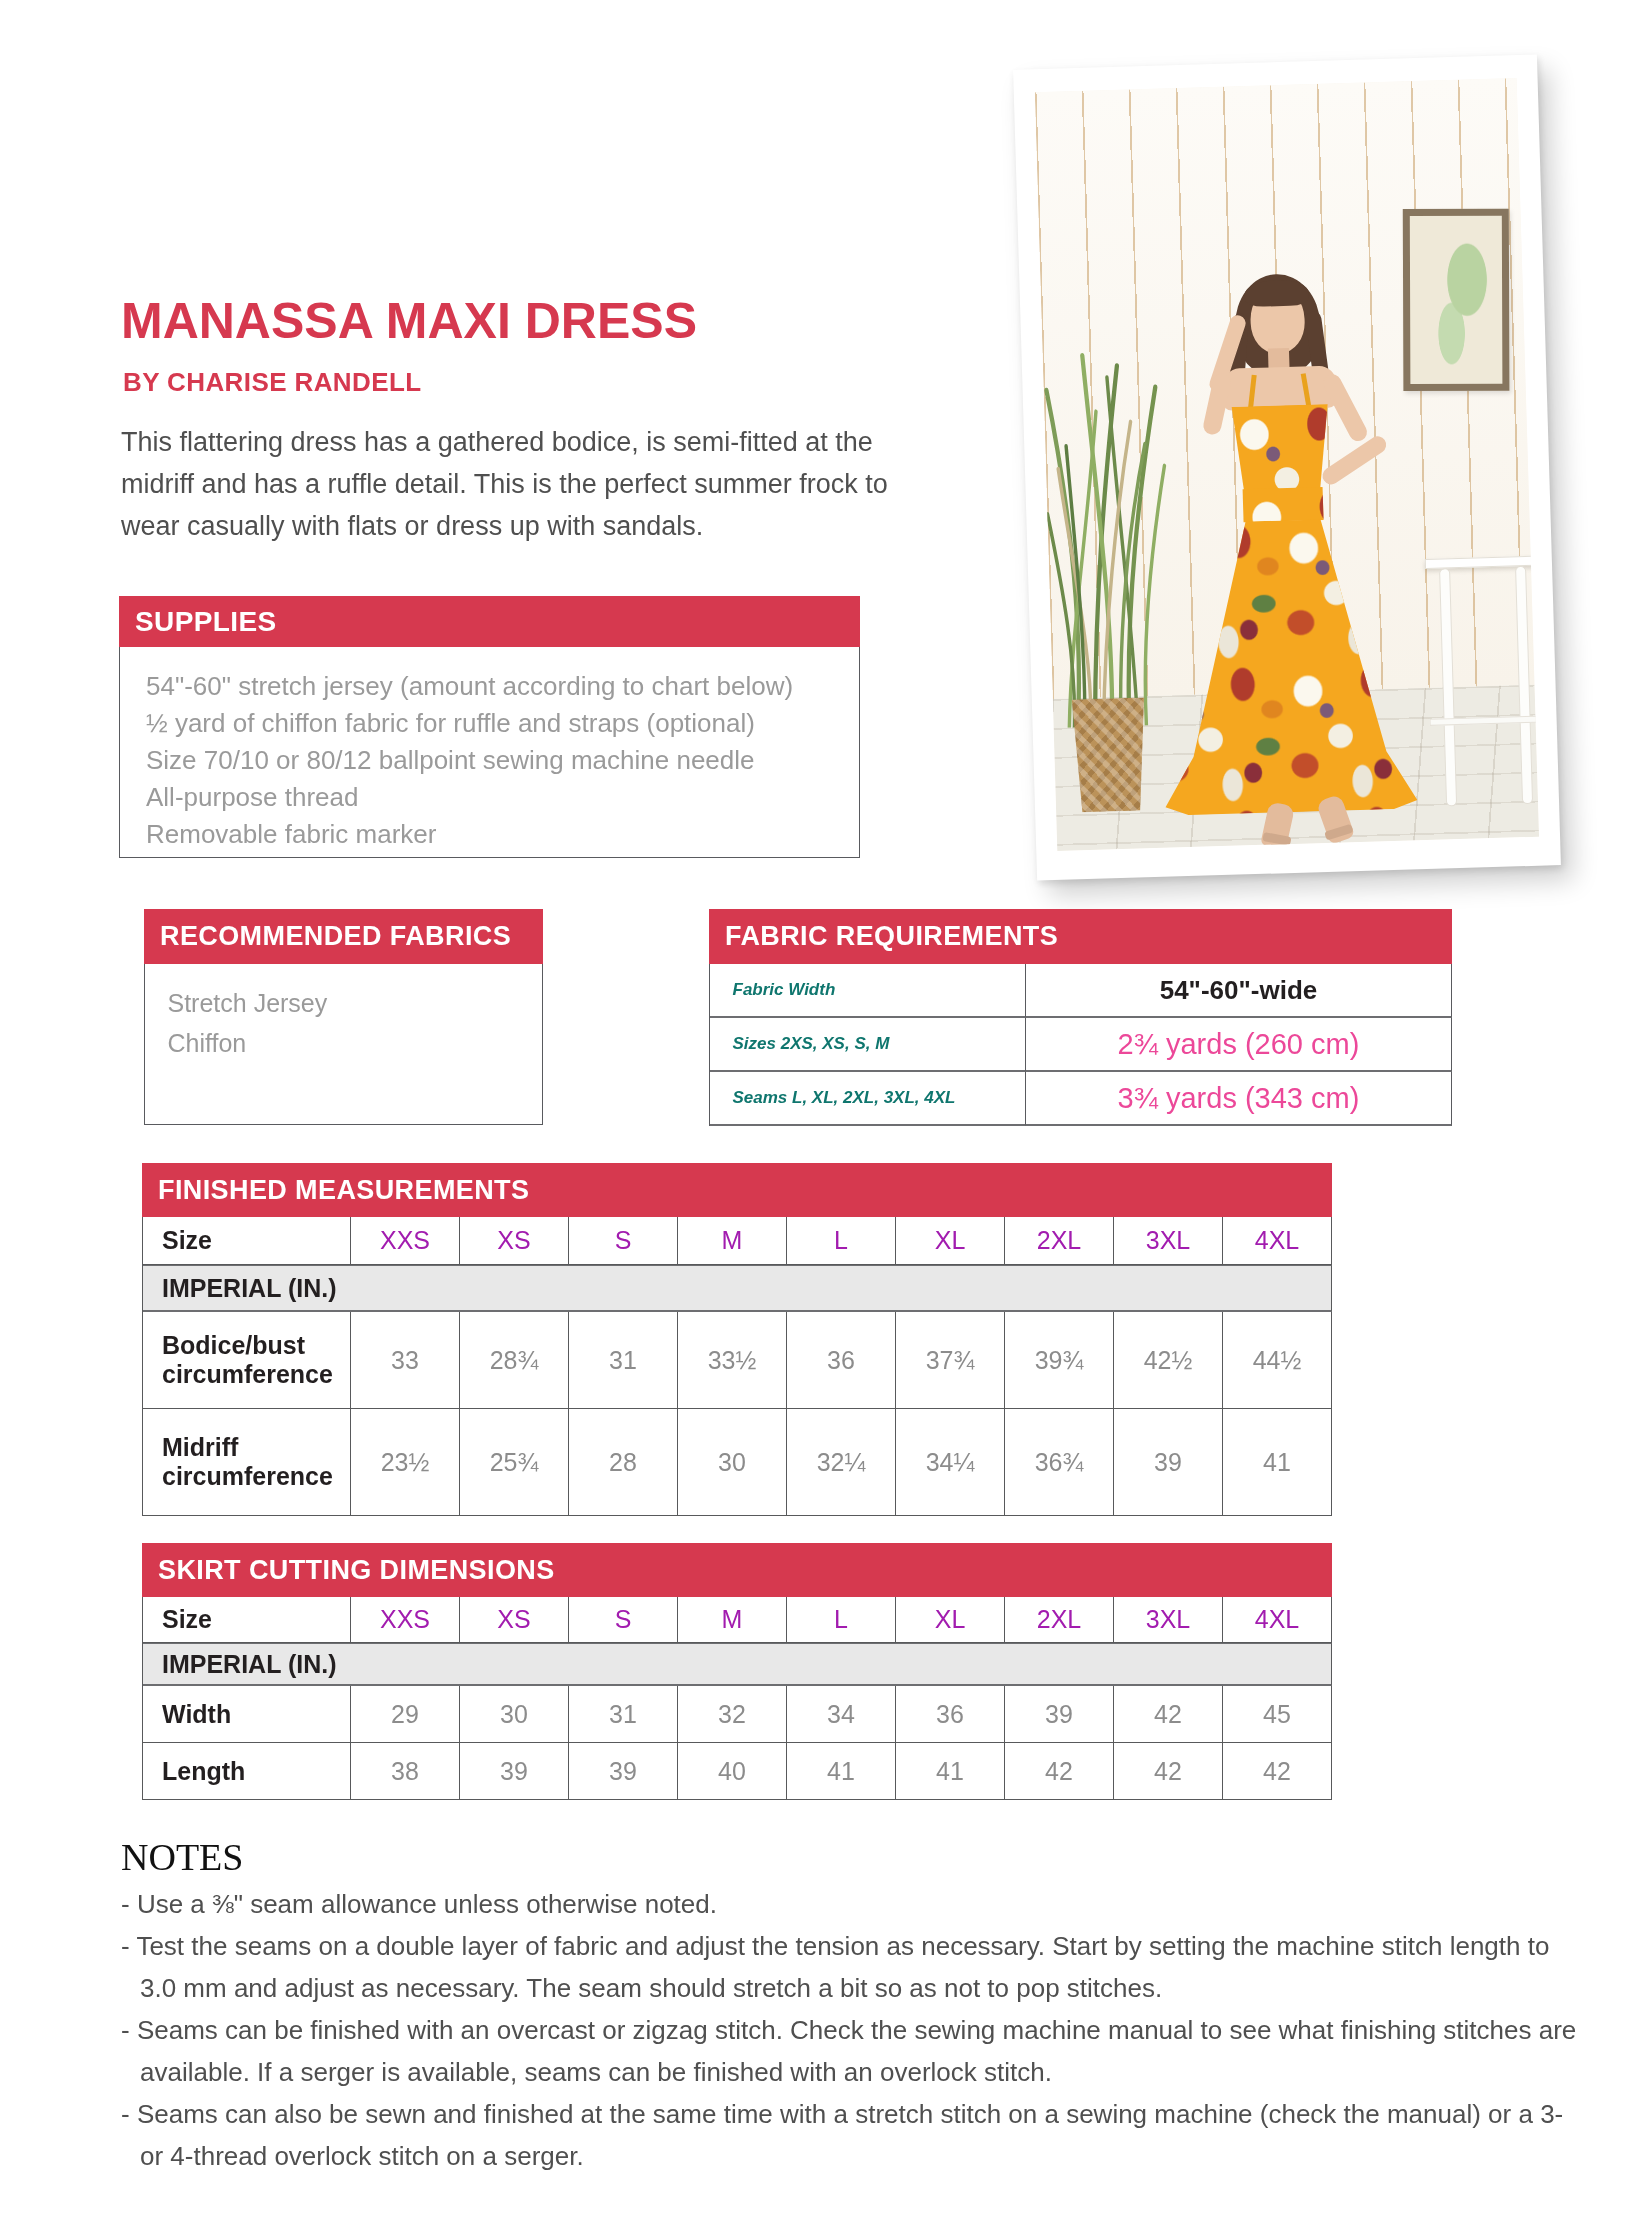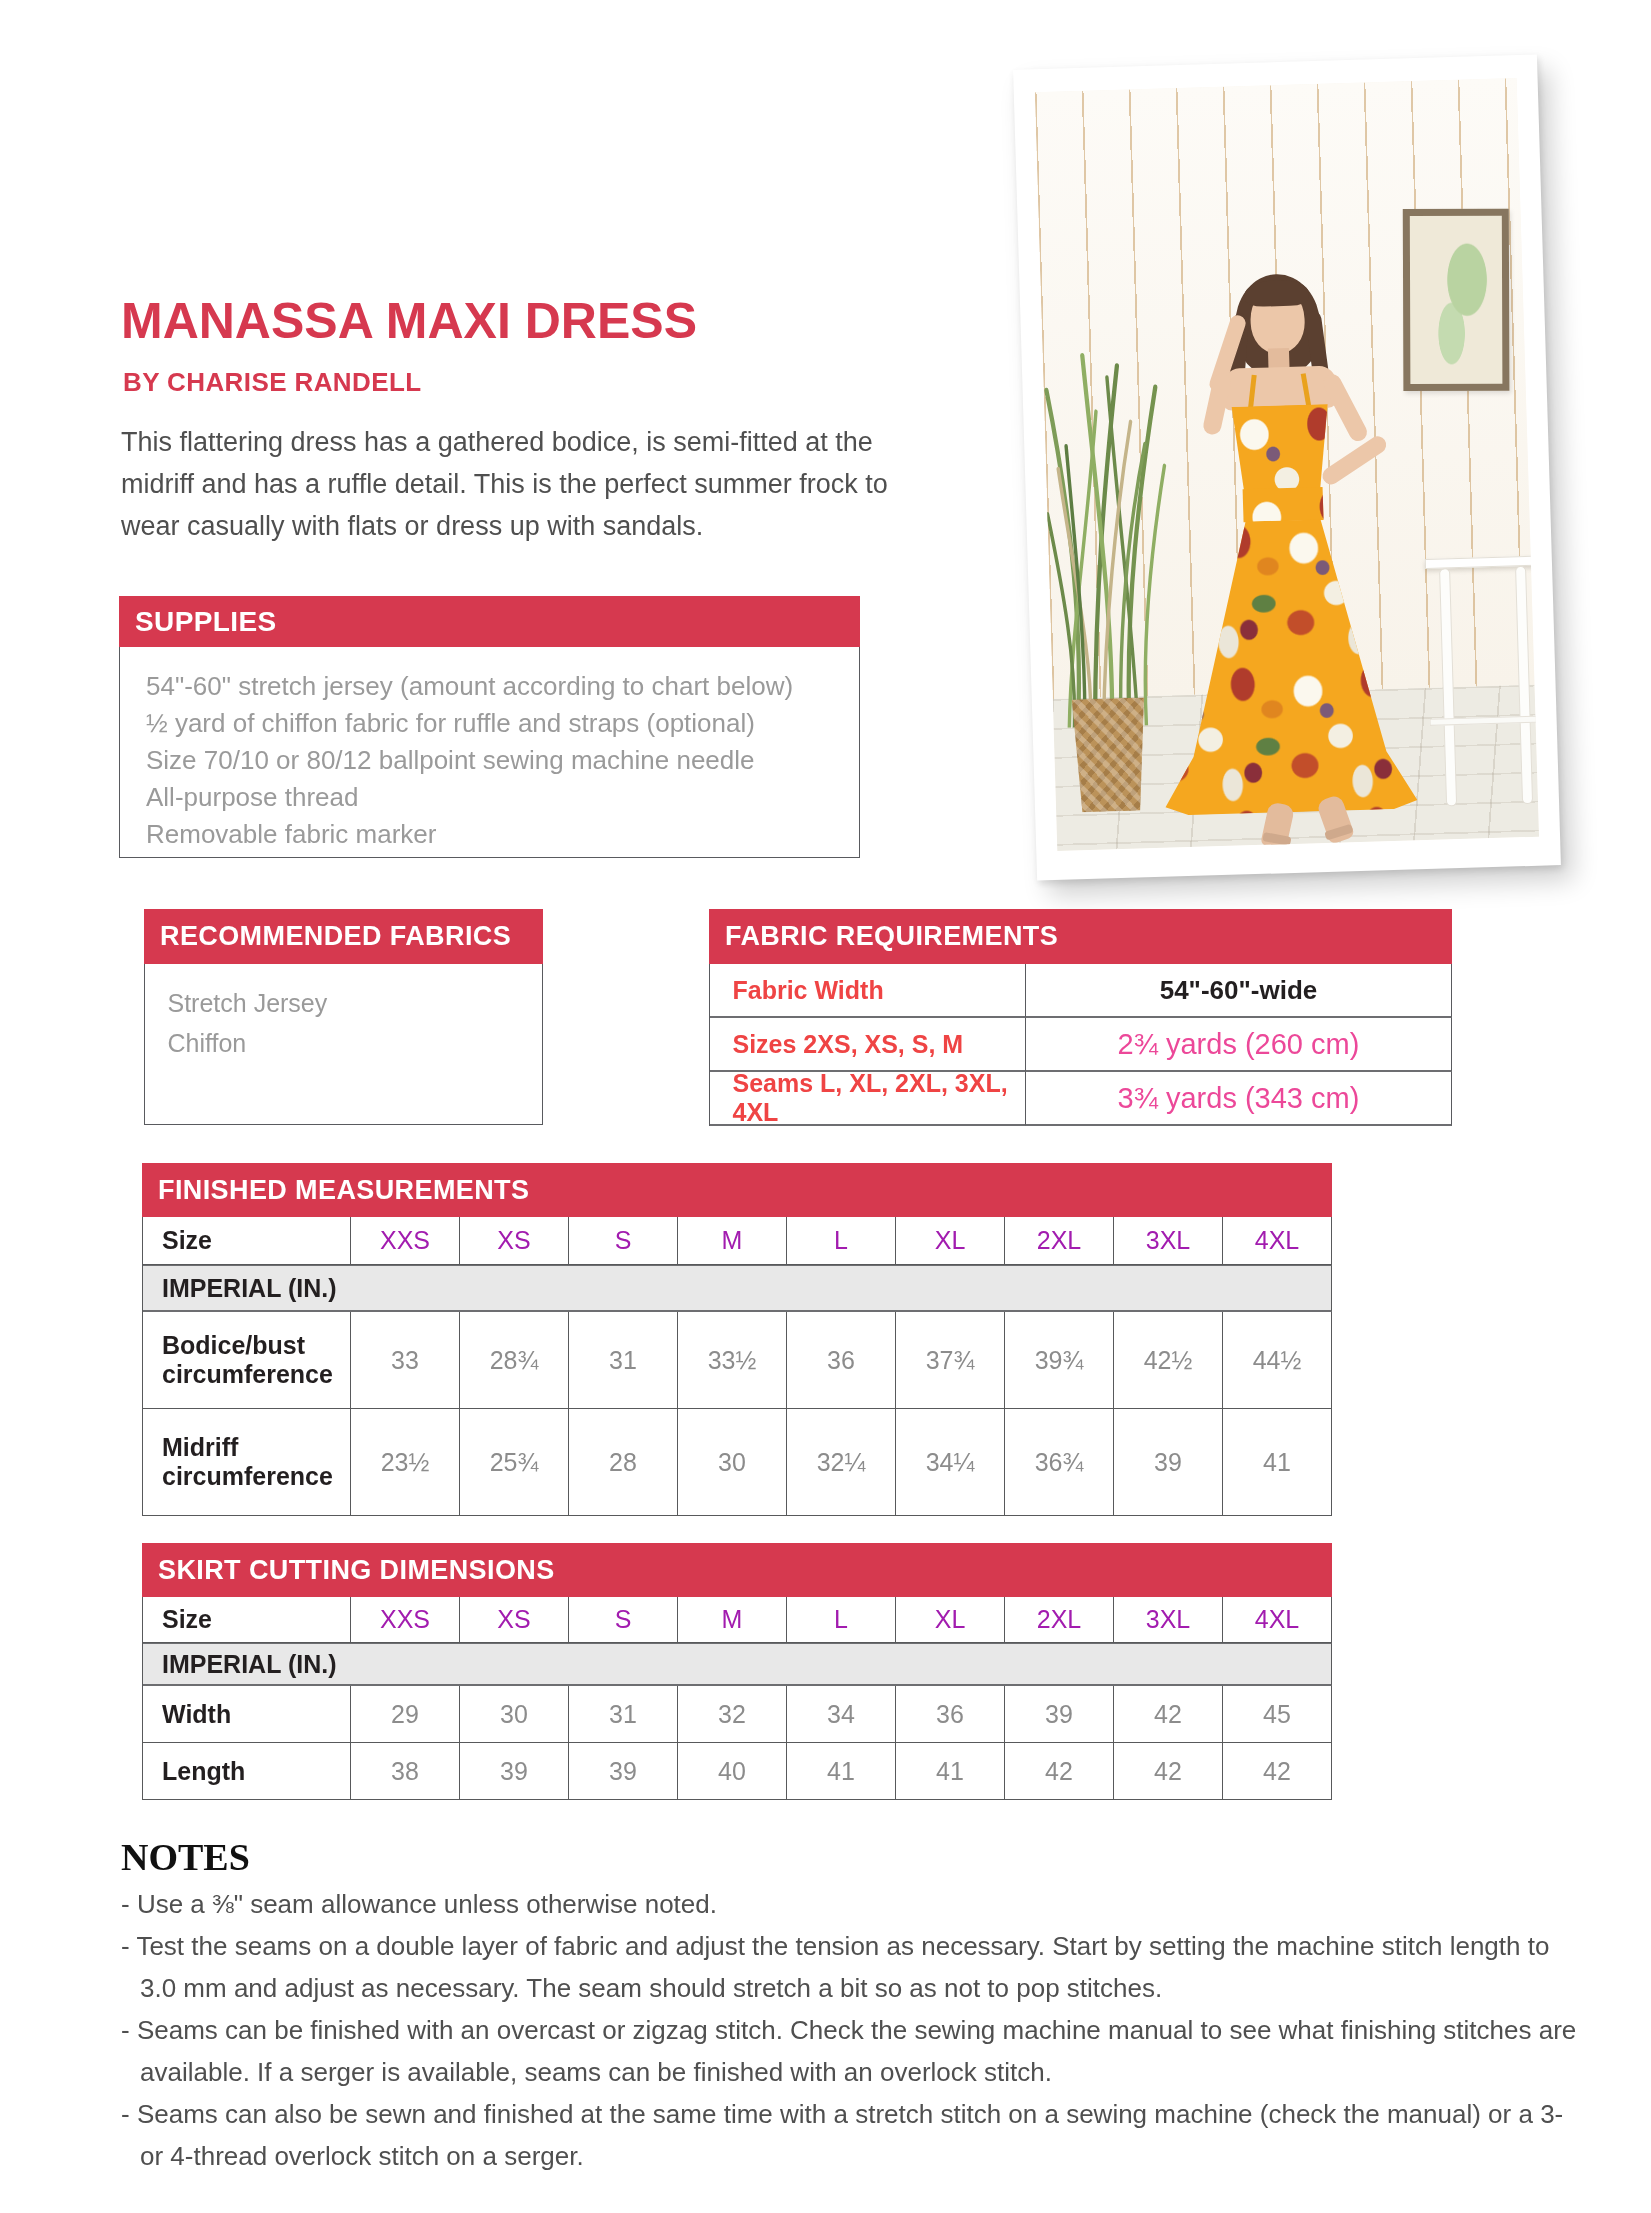--- a/index.html
+++ b/index.html
@@ -23,38 +23,38 @@
   .recfab-box { position:absolute; left:144px; top:909px; width:399px; }
   .recfab-box .redbar { height:55px; font-size:27px; }
   .recfab-body { border:1.7px solid #595a5e; border-top:none; height:161px; padding:19px 0 0 22.5px; }
   .recfab-body .item { font-size:25px; color:#9a9a9a; line-height:40px; }
 
   
   .fabreq { position:absolute; left:709px; top:909px; width:743px; }
   .fabreq .redbar { height:55px; font-size:27px; }
   .fabreq-grid { display:grid; grid-template-columns:316px 1fr; border-left:1.7px solid #595a5e; }
   .fr-cell { height:54px; display:flex; align-items:center; border-right:1.7px solid #595a5e; border-bottom:2.6px solid #6d6e71; }
-  .fr-label { padding-left:22.5px; font-weight:bold; font-size:25px; color:#ef4444; }
+  .fr-label { padding-left:22.5px; font-weight:bold; font-size:17px; color:#0f766e;font-style:italic; }
   .fr-value { justify-content:center; font-size:29px; color:#ec4899; }
   .fr-value.strong { font-weight:bold; color:#231f20; font-size:26px; }
 
   
   .mtable { position:absolute; left:142px; width:1190px; }
   .mtable .redbar { height:54px; font-size:27px; }
   .mgrid { display:grid; grid-template-columns:208px repeat(9,1fr); border-left:1.7px solid #58595b; }
   .m-cell { border-right:1.7px solid #58595b; border-bottom:1.7px solid #58595b; display:flex; align-items:center; }
   .m-label { padding-left:19px; font-weight:bold; font-size:25px; color:#231f20; line-height:29px; }
   .m-size { justify-content:center; font-weight:normal; font-size:25px; color:#a21caf; }
   .m-val { justify-content:center; font-size:25px; color:#8c8c8c; }
   .m-imperial { grid-column:1 / -1; background:#e8e8e8; font-weight:bold; font-size:25px; color:#231f20; padding-left:19px; border-right:1.7px solid #58595b; border-bottom:2.6px solid #6d6e71; border-top:0.9px solid #6d6e71; }
   .fm .r-head { height:48px; } .fm .r-imp { height:47px; } .fm .r-d1 { height:97px; } .fm .r-d2 { height:107px; }
   .sk .r-head { height:46px; } .sk .r-imp { height:43px; } .sk .r-d1 { height:57px; } .sk .r-d2 { height:57px; }
 
   
-  .notes-title { position:absolute; left:121px; top:1835px; font-family:"Liberation Serif", serif; font-weight:bold; font-size:38px; color:#111; }
+  .notes-title { position:absolute; left:121px; top:1835px; font-family:"Liberation Serif", serif; font-weight:normal; font-size:38px; color:#111; }
   .notes { position:absolute; left:121px; top:1883px; width:1461px; }
   .notes .n-item { font-size:26px; color:#4f4f4f; line-height:42px; padding-left:19px; text-indent:-19px; }
 
   
   .photo { position:absolute; left:1025px; top:62px; width:524px; height:811px; background:#fff;
            padding:22.5px 21px 29px 21px; transform:rotate(-1.7deg);
            box-shadow:12px 15.6px 26px rgba(0,0,0,0.18), 1.7px 3.5px 7px rgba(0,0,0,0.12); }
   .scene { position:relative; width:100%; height:100%; overflow:hidden; background:#fbf8f2; }
   .wall { position:absolute; left:0; right:0; top:0; height:80%;
           background:linear-gradient(180deg,#fdfbf7 0%,#f8f3ea 100%); }

